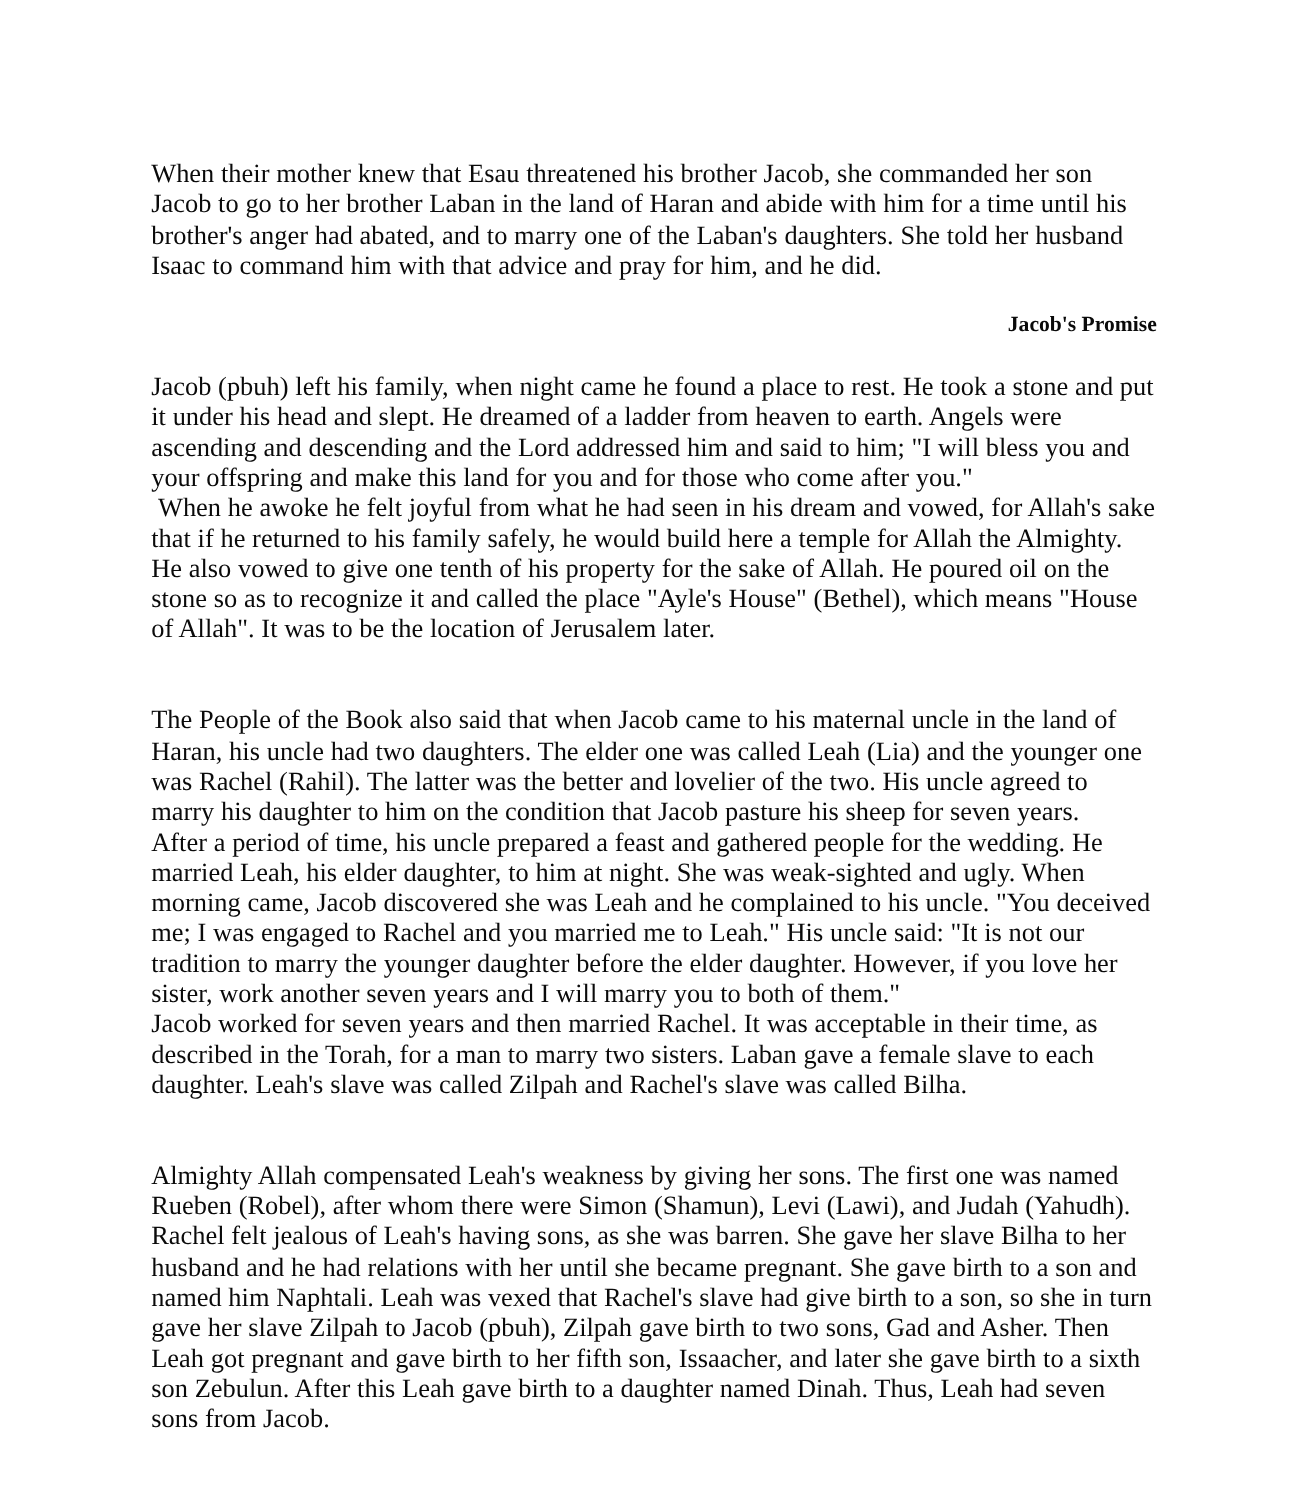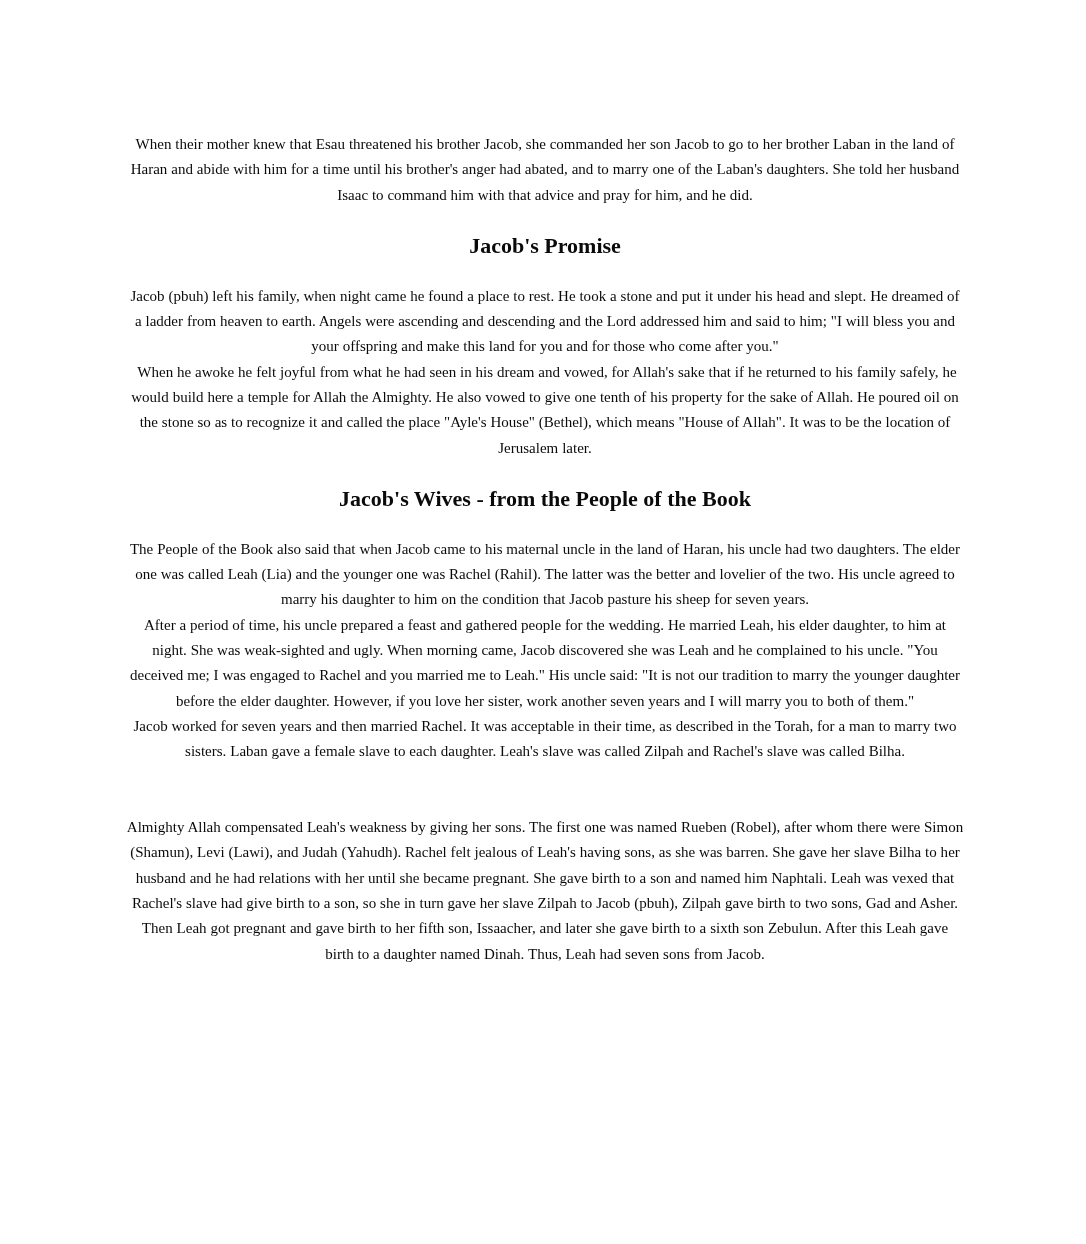--- a/index.html
+++ b/index.html
@@ -20,33 +20,33 @@
     background: #ffffff;
     box-sizing: border-box;
     padding: 132px 124px 0 126px;
     position: relative;
   }
   .doc-body {
     width: 838px;
   }
   p.para {
     margin: 0;
-    font-size: 15px;
+    font-size: 22px;
     line-height: 25.3px;
-    text-align: center;
+    text-align: left;
     white-space: pre-wrap;
     word-spacing: 0.1px;
     letter-spacing: 0.01px;
   }
   h2.heading {
     margin: 0;
-    font-size: 22px;
+    font-size: 18px;
     line-height: 25.3px;
     font-weight: bold;
-    text-align: center;
+    text-align: right;
   }
   
   .gap-line { height: 25.3px; }
 </style>
 </head>
 <body>
 
 <div class="page">
   <div class="doc-body">
 
@@ -56,21 +56,20 @@
 
     <h2 class="heading">Jacob's Promise</h2>
 
     <div class="gap-line"></div>
 
     <p class="para">Jacob (pbuh) left his family, when night came he found a place to rest. He took a stone and put it under his head and slept. He dreamed of a ladder from heaven to earth. Angels were ascending and descending and the Lord addressed him and said to him; "I will bless you and your offspring and make this land for you and for those who come after you."
  When he awoke he felt joyful from what he had seen in his dream and vowed, for Allah's sake that if he returned to his family safely, he would build here a temple for Allah the Almighty. He also vowed to give one tenth of his property for the sake of Allah. He poured oil on the stone so as to recognize it and called the place "Ayle's House" (Bethel), which means "House of Allah". It was to be the location of Jerusalem later.</p>
 
     <div class="gap-line"></div>
 
-    <h2 class="heading">Jacob's Wives - from the People of the Book</h2>
 
     <div class="gap-line"></div>
 
     <p class="para">The People of the Book also said that when Jacob came to his maternal uncle in the land of Haran, his uncle had two daughters. The elder one was called Leah (Lia) and the younger one was Rachel (Rahil). The latter was the better and lovelier of the two. His uncle agreed to marry his daughter to him on the condition that Jacob pasture his sheep for seven years.
 After a period of time, his uncle prepared a feast and gathered people for the wedding. He married Leah, his elder daughter, to him at night. She was weak-sighted and ugly. When morning came, Jacob discovered she was Leah and he complained to his uncle. "You deceived me; I was engaged to Rachel and you married me to Leah." His uncle said: "It is not our tradition to marry the younger daughter before the elder daughter. However, if you love her sister, work another seven years and I will marry you to both of them."
 Jacob worked for seven years and then married Rachel. It was acceptable in their time, as described in the Torah, for a man to marry two sisters. Laban gave a female slave to each daughter. Leah's slave was called Zilpah and Rachel's slave was called Bilha.</p>
 
     <div class="gap-line"></div>
 
 

